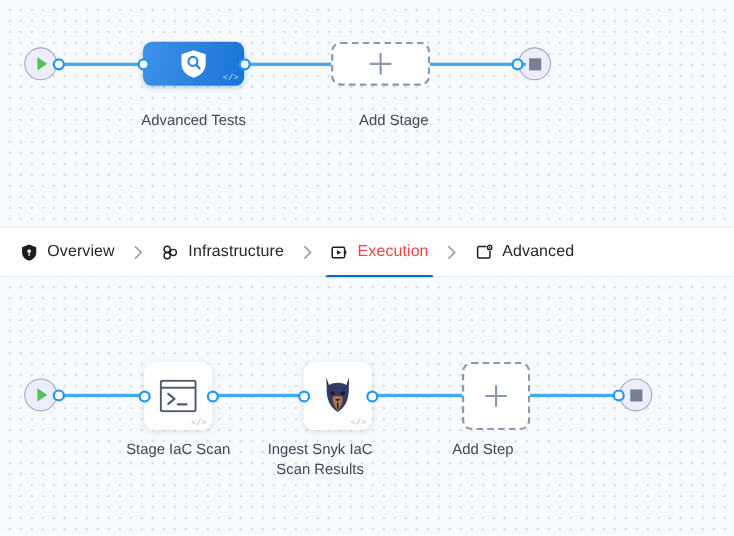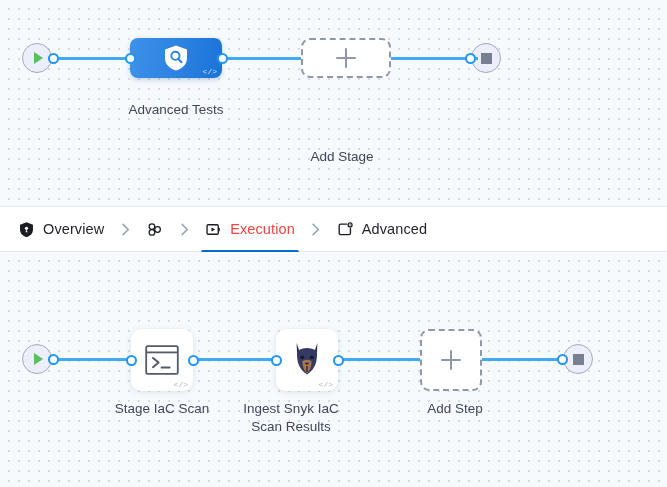--- a/index.html
+++ b/index.html
@@ -159,21 +159,21 @@
       <div class="port" style="left:-5.5px; top:14.5px;"></div>
       <div class="port" style="left:86.5px; top:14.5px;"></div>
     </div>
     <div class="nlabel" style="left:101px; top:101px; width:150px;">Advanced Tests</div>
 
     <div class="node" style="left:301px; top:38px;">
       <div class="add-node add-stage-node">
         <div class="plus"></div>
       </div>
     </div>
-    <div class="nlabel" style="left:267px; top:101px; width:150px;margin-top:47px;">Add Stage</div>
+    <div class="nlabel" style="left:283px; top:101px; width:150px;">Add Stage</div>
 
     <div class="node" style="left:471px; top:43px;">
       <div class="endcap">
         <div class="sq"></div>
       </div>
       <div class="port" style="left:-6px; top:9.5px;"></div>
     </div>
   </div>
 
   <div class="tabbar">
@@ -192,20 +192,21 @@
         <path d="M5.5 2.5 L11 8 L5.5 13.5" fill="none" stroke="#9aa3b4" stroke-width="1.7" stroke-linecap="round" stroke-linejoin="round"></path>
       </svg>
     </div>
 
     <div class="tab">
       <svg class="tab-icon" viewBox="0 0 20 20">
         <circle cx="7" cy="6.6" r="3.3" fill="none" stroke="#1b1d22" stroke-width="1.5"></circle>
         <circle cx="7" cy="13.4" r="3.3" fill="none" stroke="#1b1d22" stroke-width="1.5"></circle>
         <circle cx="13.6" cy="10" r="3.3" fill="none" stroke="#1b1d22" stroke-width="1.5"></circle>
       </svg>
+      <span class="tab-label">Infrastructure</span>
     </div>
 
     <div class="chev">
       <svg viewBox="0 0 16 16">
         <path d="M5.5 2.5 L11 8 L5.5 13.5" fill="none" stroke="#9aa3b4" stroke-width="1.7" stroke-linecap="round" stroke-linejoin="round"></path>
       </svg>
     </div>
 
     <div class="tab active">
       <svg class="tab-icon" viewBox="0 0 20 20">
@@ -278,21 +279,21 @@
       <div class="port" style="left:56.5px; top:25.5px;"></div>
     </div>
     <div class="nlabel" style="left:216px; top:148px; width:150px;">Ingest Snyk IaC
 Scan Results</div>
 
     <div class="node" style="left:420px; top:77px;">
       <div class="add-node add-step-node">
         <div class="plus"></div>
       </div>
     </div>
-    <div class="nlabel" style="left:380px; top:148px; width:150px;">Add Step</div>
+    <div class="nlabel" style="left:364px; top:148px; width:150px;">Add Step</div>
 
     <div class="node" style="left:563px; top:92px;">
       <div class="endcap">
         <div class="sq"></div>
       </div>
       <div class="port" style="left:-6px; top:9.5px;"></div>
     </div>
   </div>
 
 </div>

